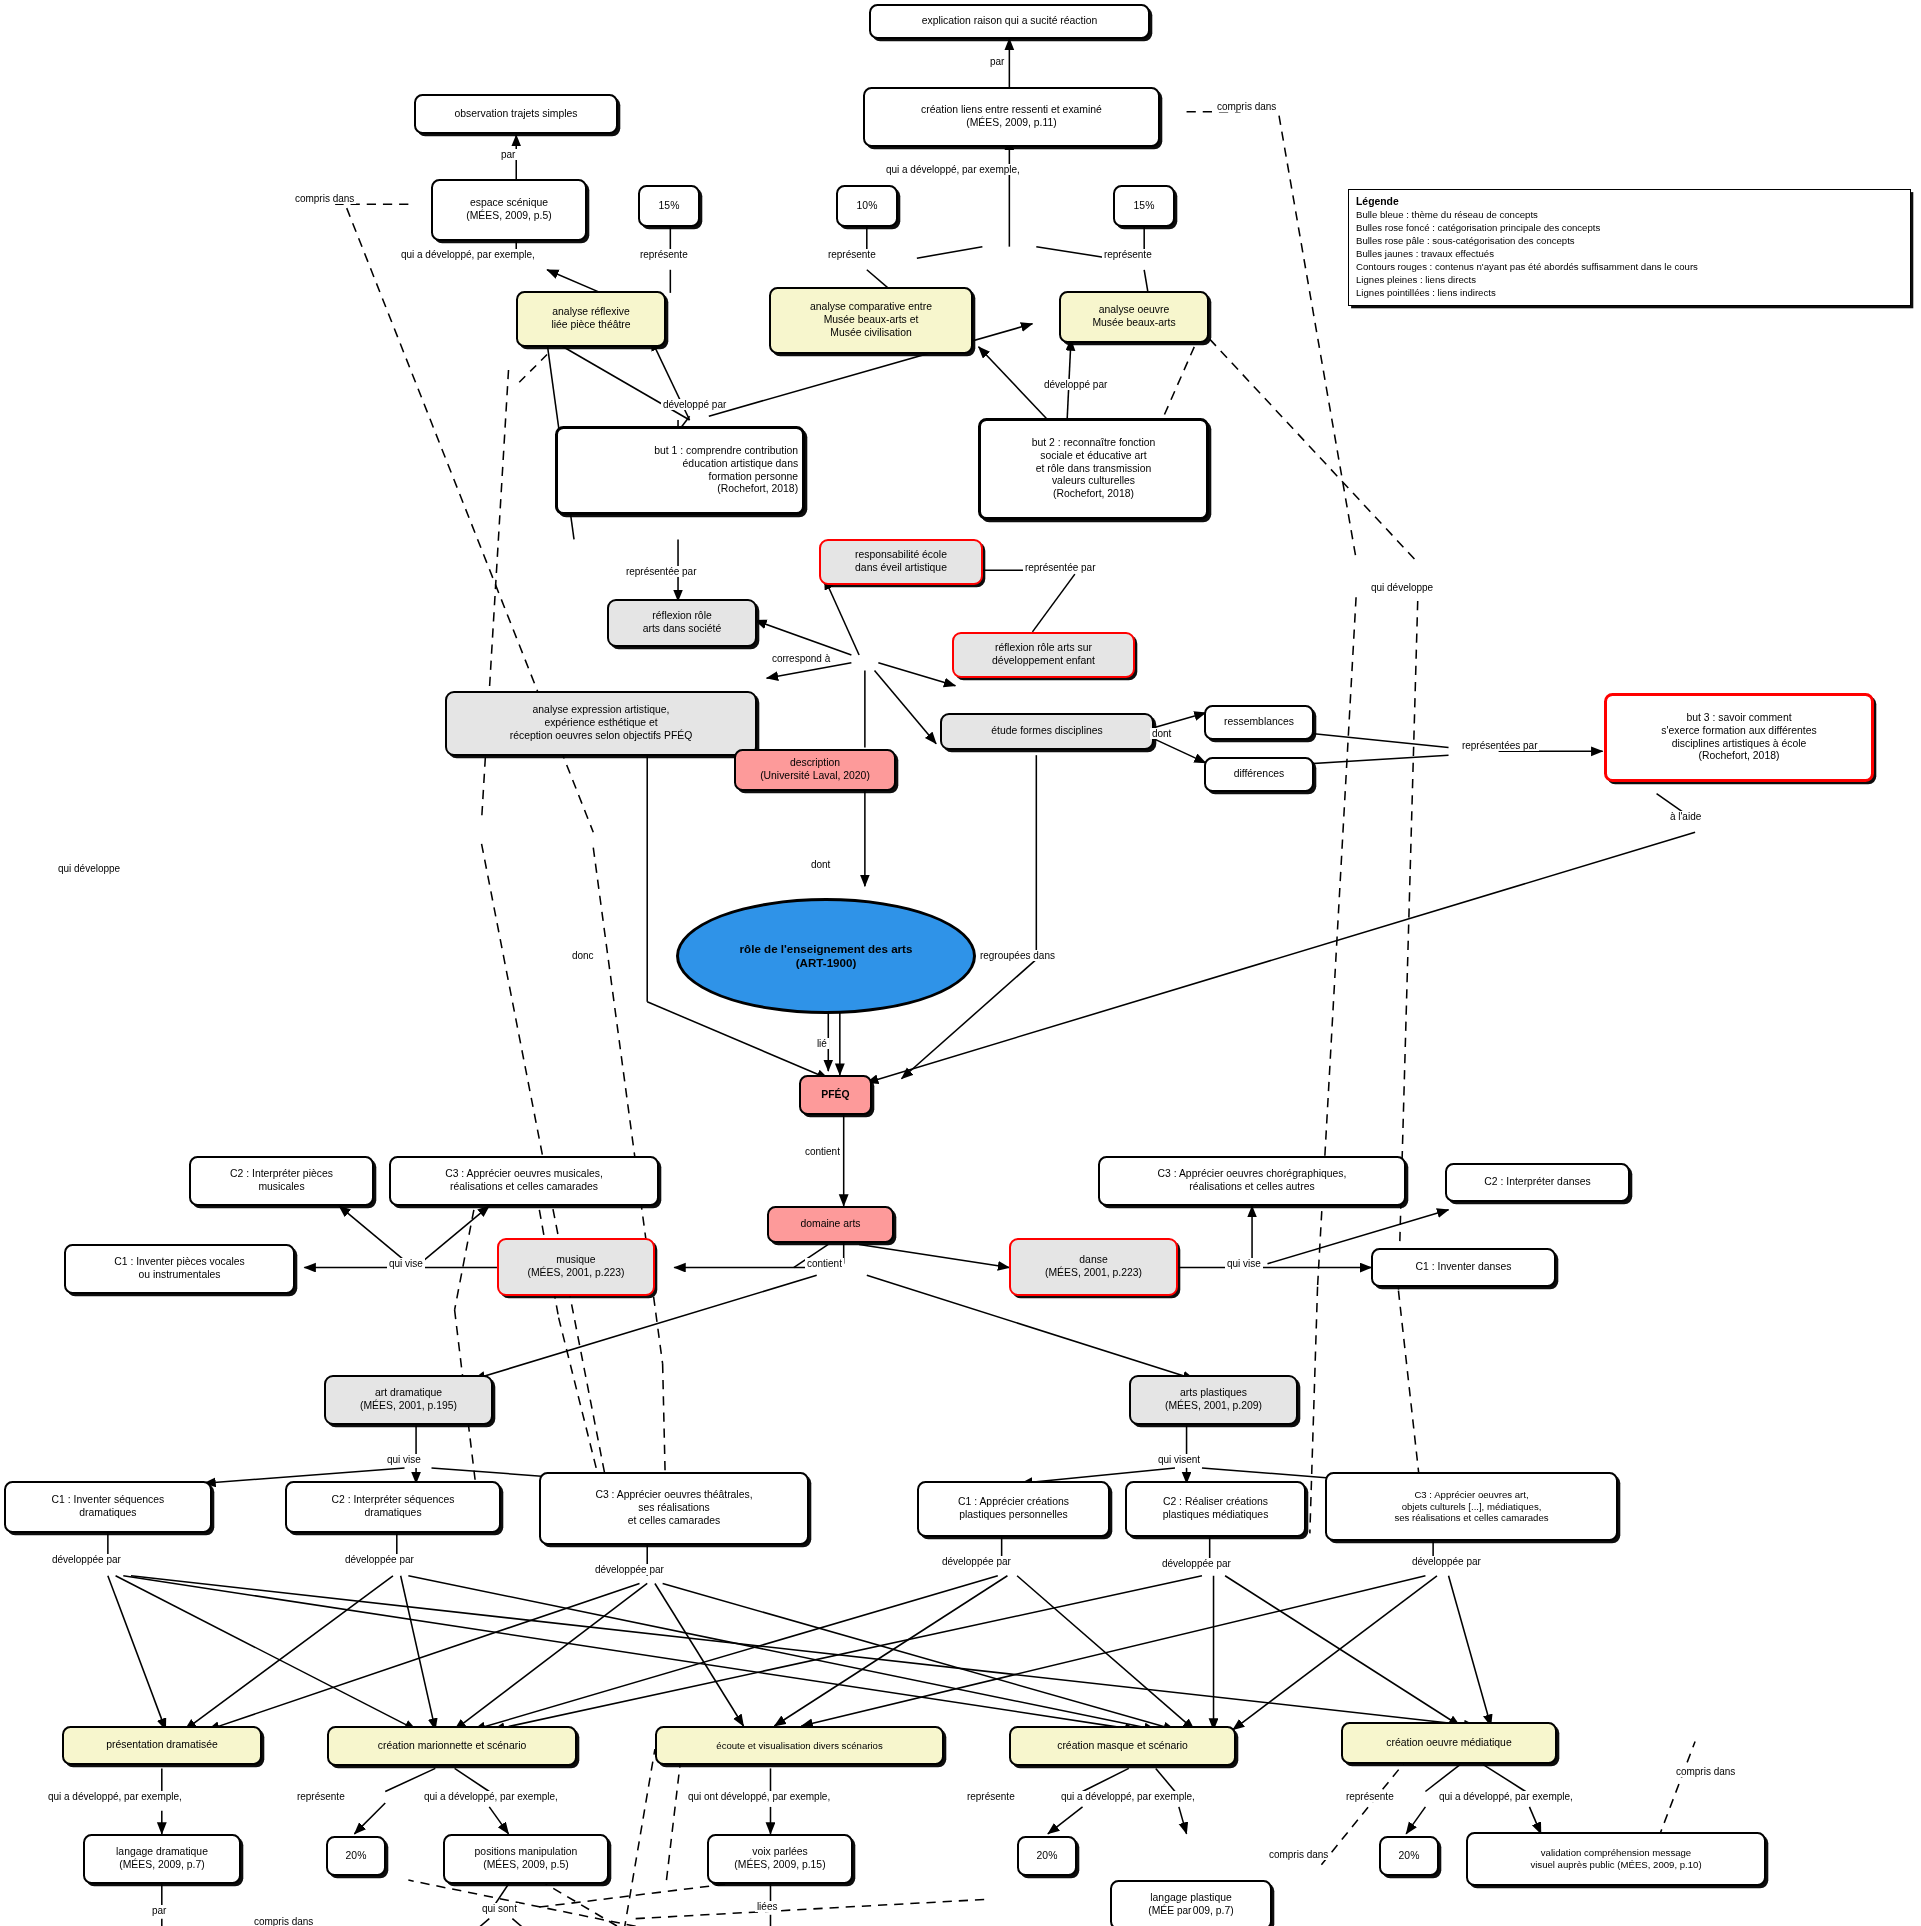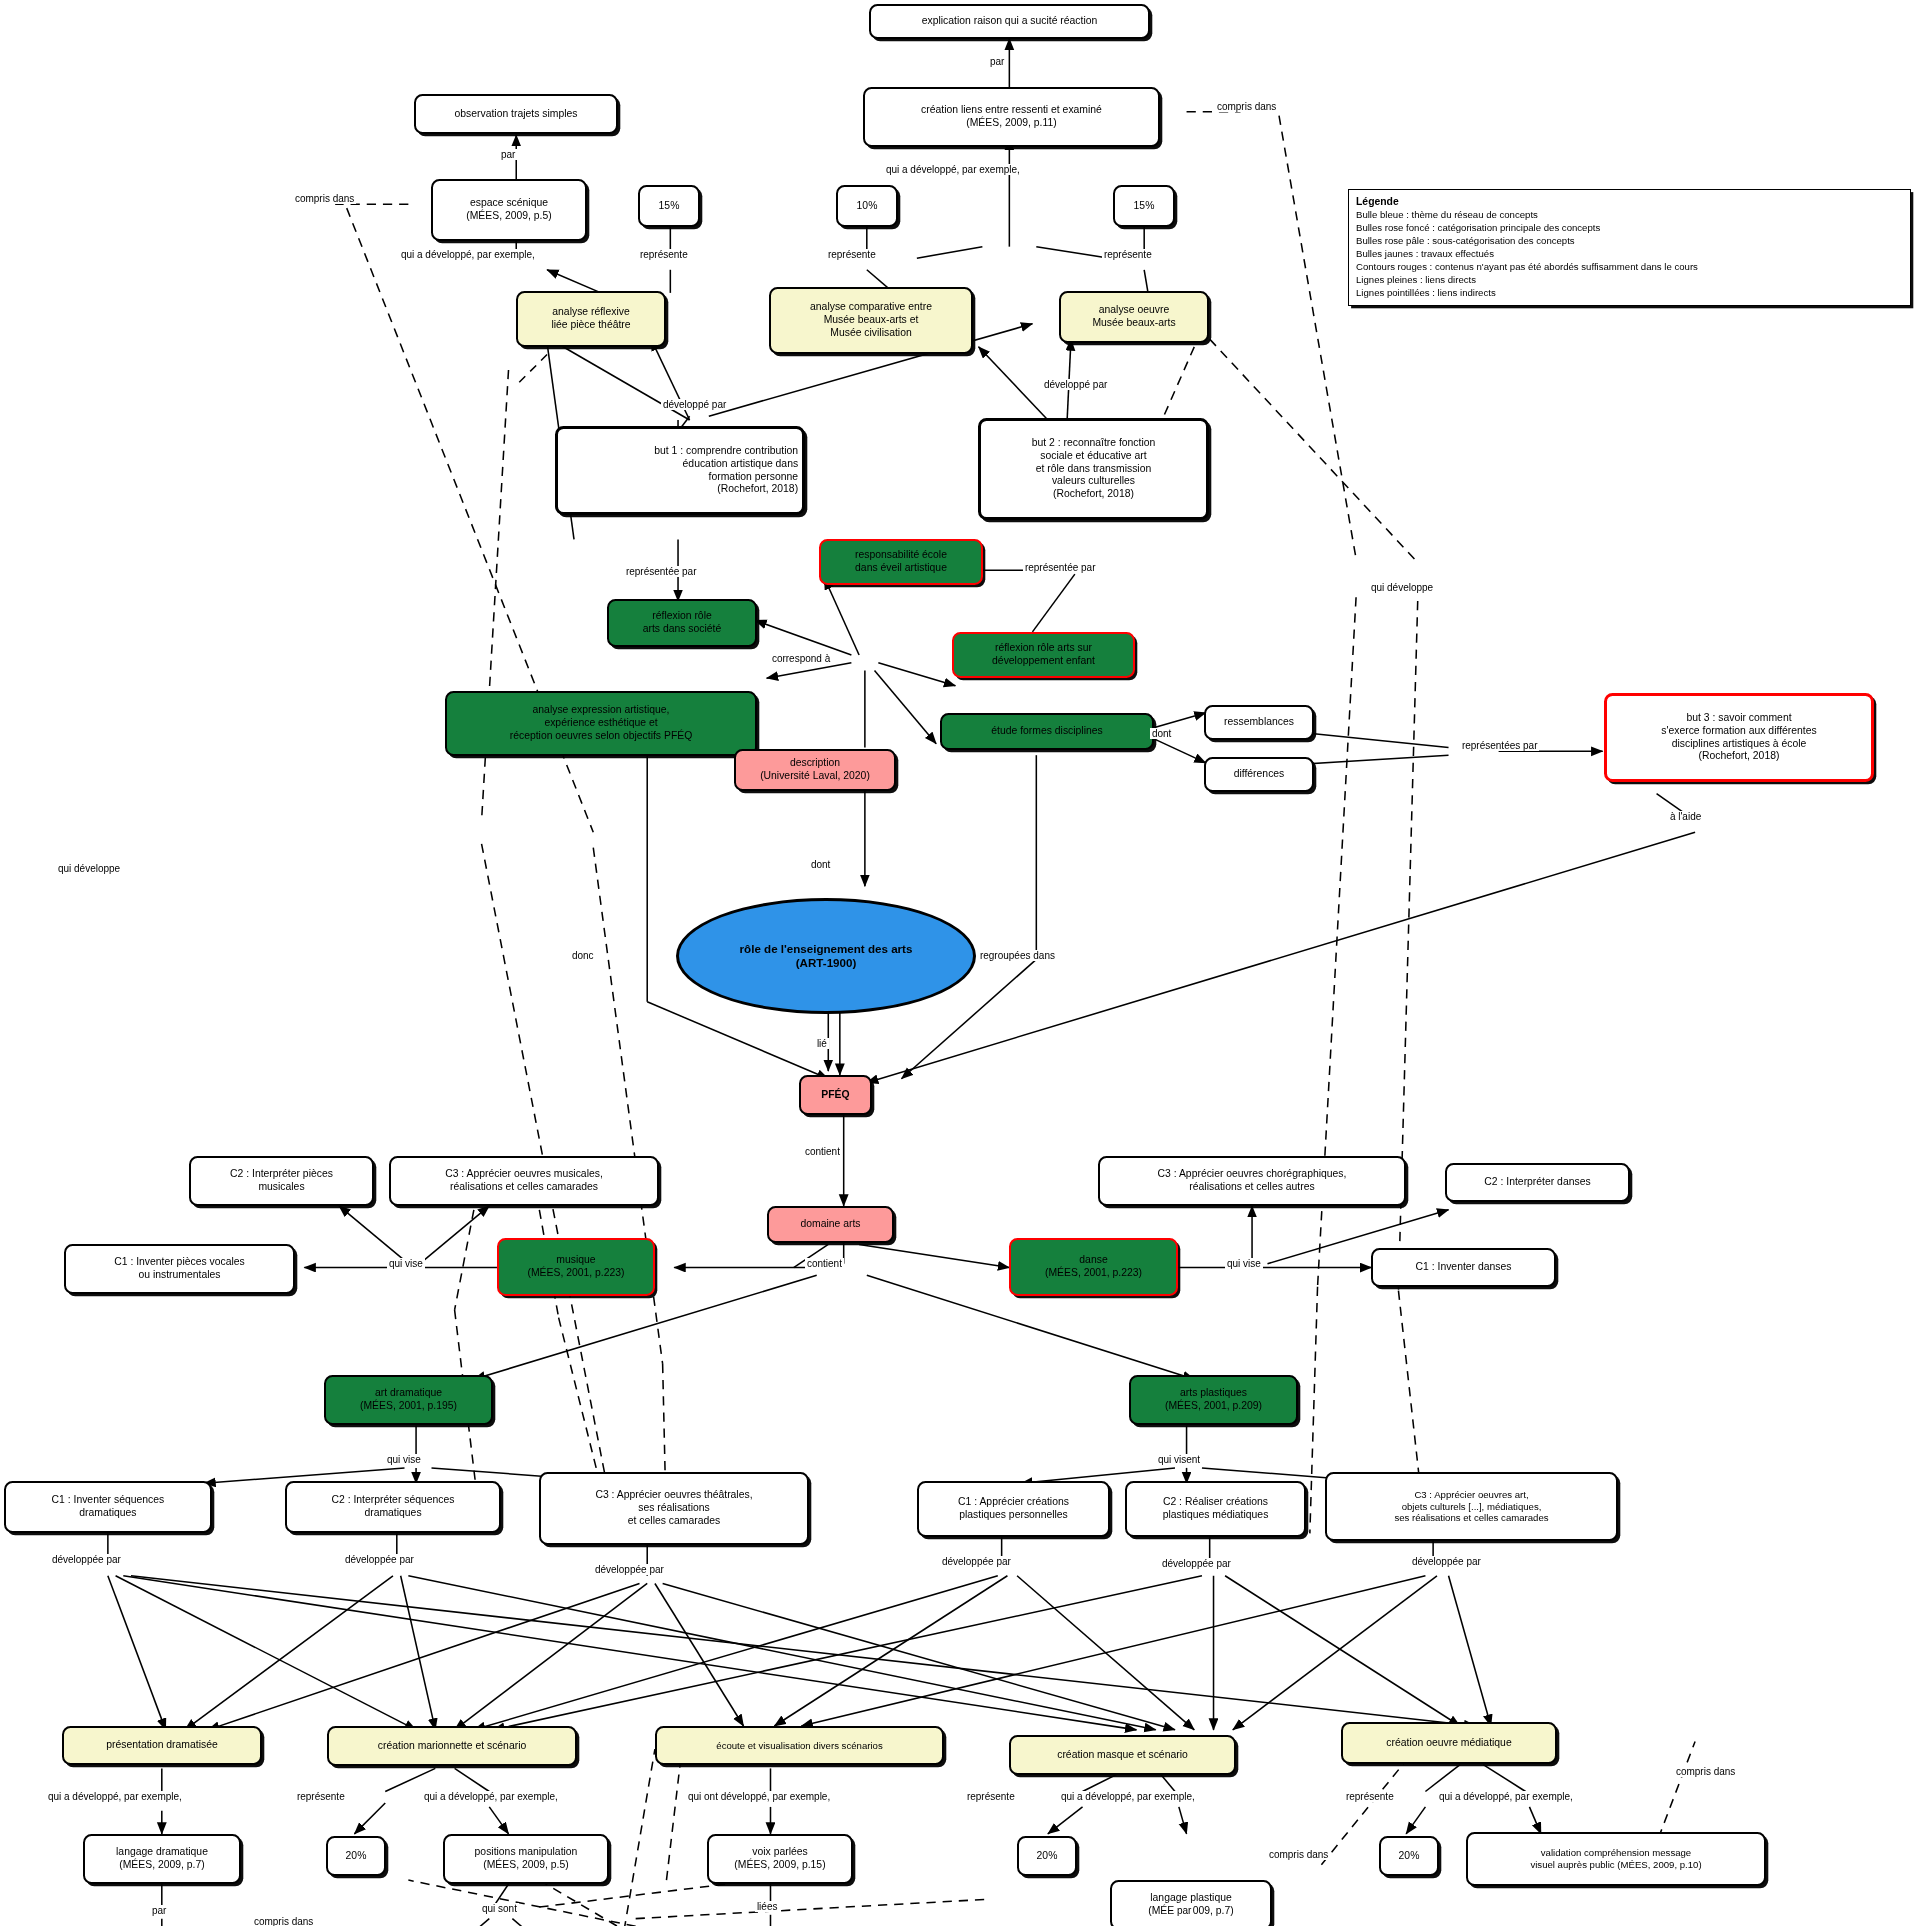--- a/index.html
+++ b/index.html
@@ -18,21 +18,21 @@
     background:#fff;
     color:#000;
     line-height:1.22;
     padding:2.3px 3.9px;
     box-shadow:2.7px 2.7px 0 -0.4px rgba(0,0,0,0.95);
     font-size:10.4px;
     z-index:5;
   }
   .node span{display:block;width:100%;}
   .yellow{background:#f7f6cd;}
-  .pink-pale{background:#15803d;}
+  .pink-pale{background:#e5e5e5;border-radius:9px;}
   .pink-dark{background:#fd9a9a;}
   .blue{background:#2f93e8;border-radius:50%;font-weight:bold;box-shadow:none;border:3.1px solid #000;font-size:11.6px;}
   .redout{border-color:#ff0000;}
   .thick{border-width:3.5px;}
   .small{font-size:9.6px;}
 
   .elabel{
     position:absolute;
     font-size:10px;
     color:#000;
@@ -358,21 +358,21 @@
 
   <div class="node yellow" style="left:62px;top:1726px;width:200px;height:39px;">
       <span>présentation dramatisée</span>
     </div>
   <div class="node yellow" style="left:327px;top:1726px;width:250px;height:40px;">
       <span>création marionnette et scénario</span>
     </div>
   <div class="node yellow small" style="left:655px;top:1726px;width:289px;height:39px;">
       <span>écoute et visualisation divers scénarios</span>
     </div>
-  <div class="node yellow" style="left:1009px;top:1726px;width:227px;height:40px;margin-top:9px;">
+  <div class="node yellow" style="left:1009px;top:1726px;width:227px;height:40px;">
       <span>création masque et scénario</span>
     </div>
   <div class="node yellow" style="left:1341px;top:1722px;width:216px;height:42px;">
       <span>création oeuvre médiatique</span>
     </div>
 
   <div class="node" style="left:83px;top:1834px;width:158px;height:50px;white-space:pre-line;justify-content:center;"><span>langage dramatique
 (MÉES, 2009, p.7)</span></div>
   <div class="node" style="left:326px;top:1836px;width:60px;height:40px;">
       <span>20%</span>

